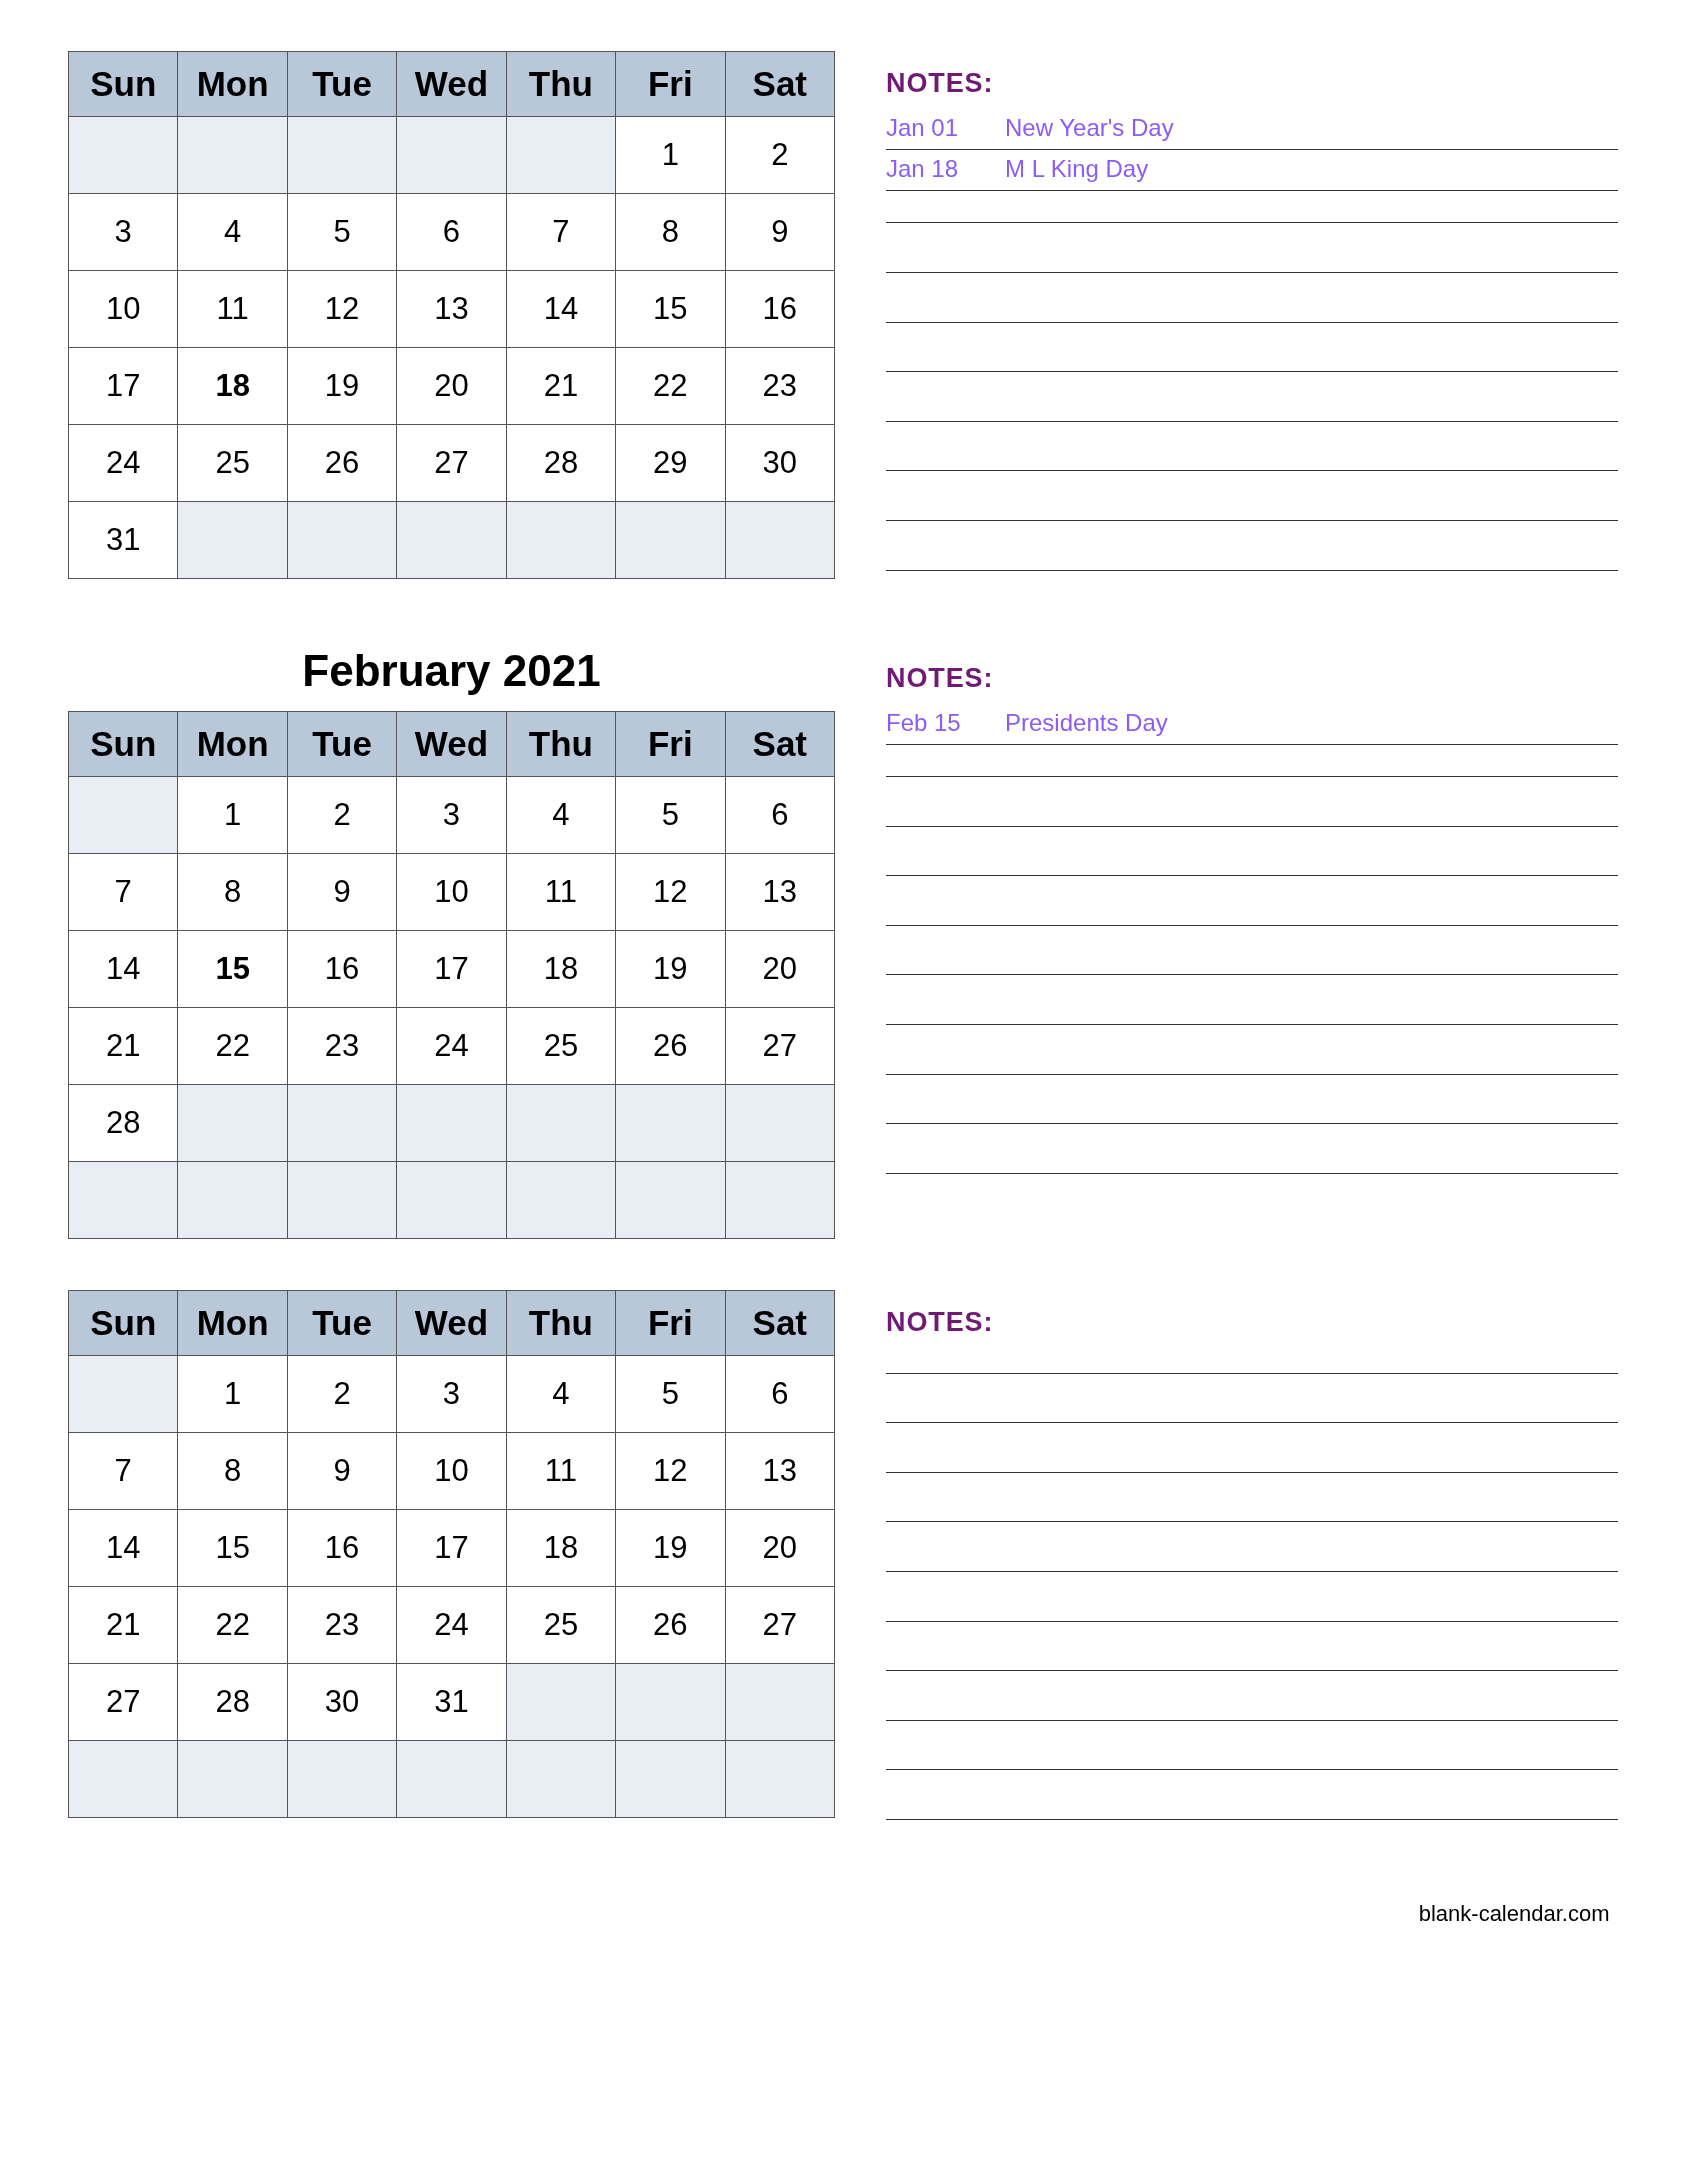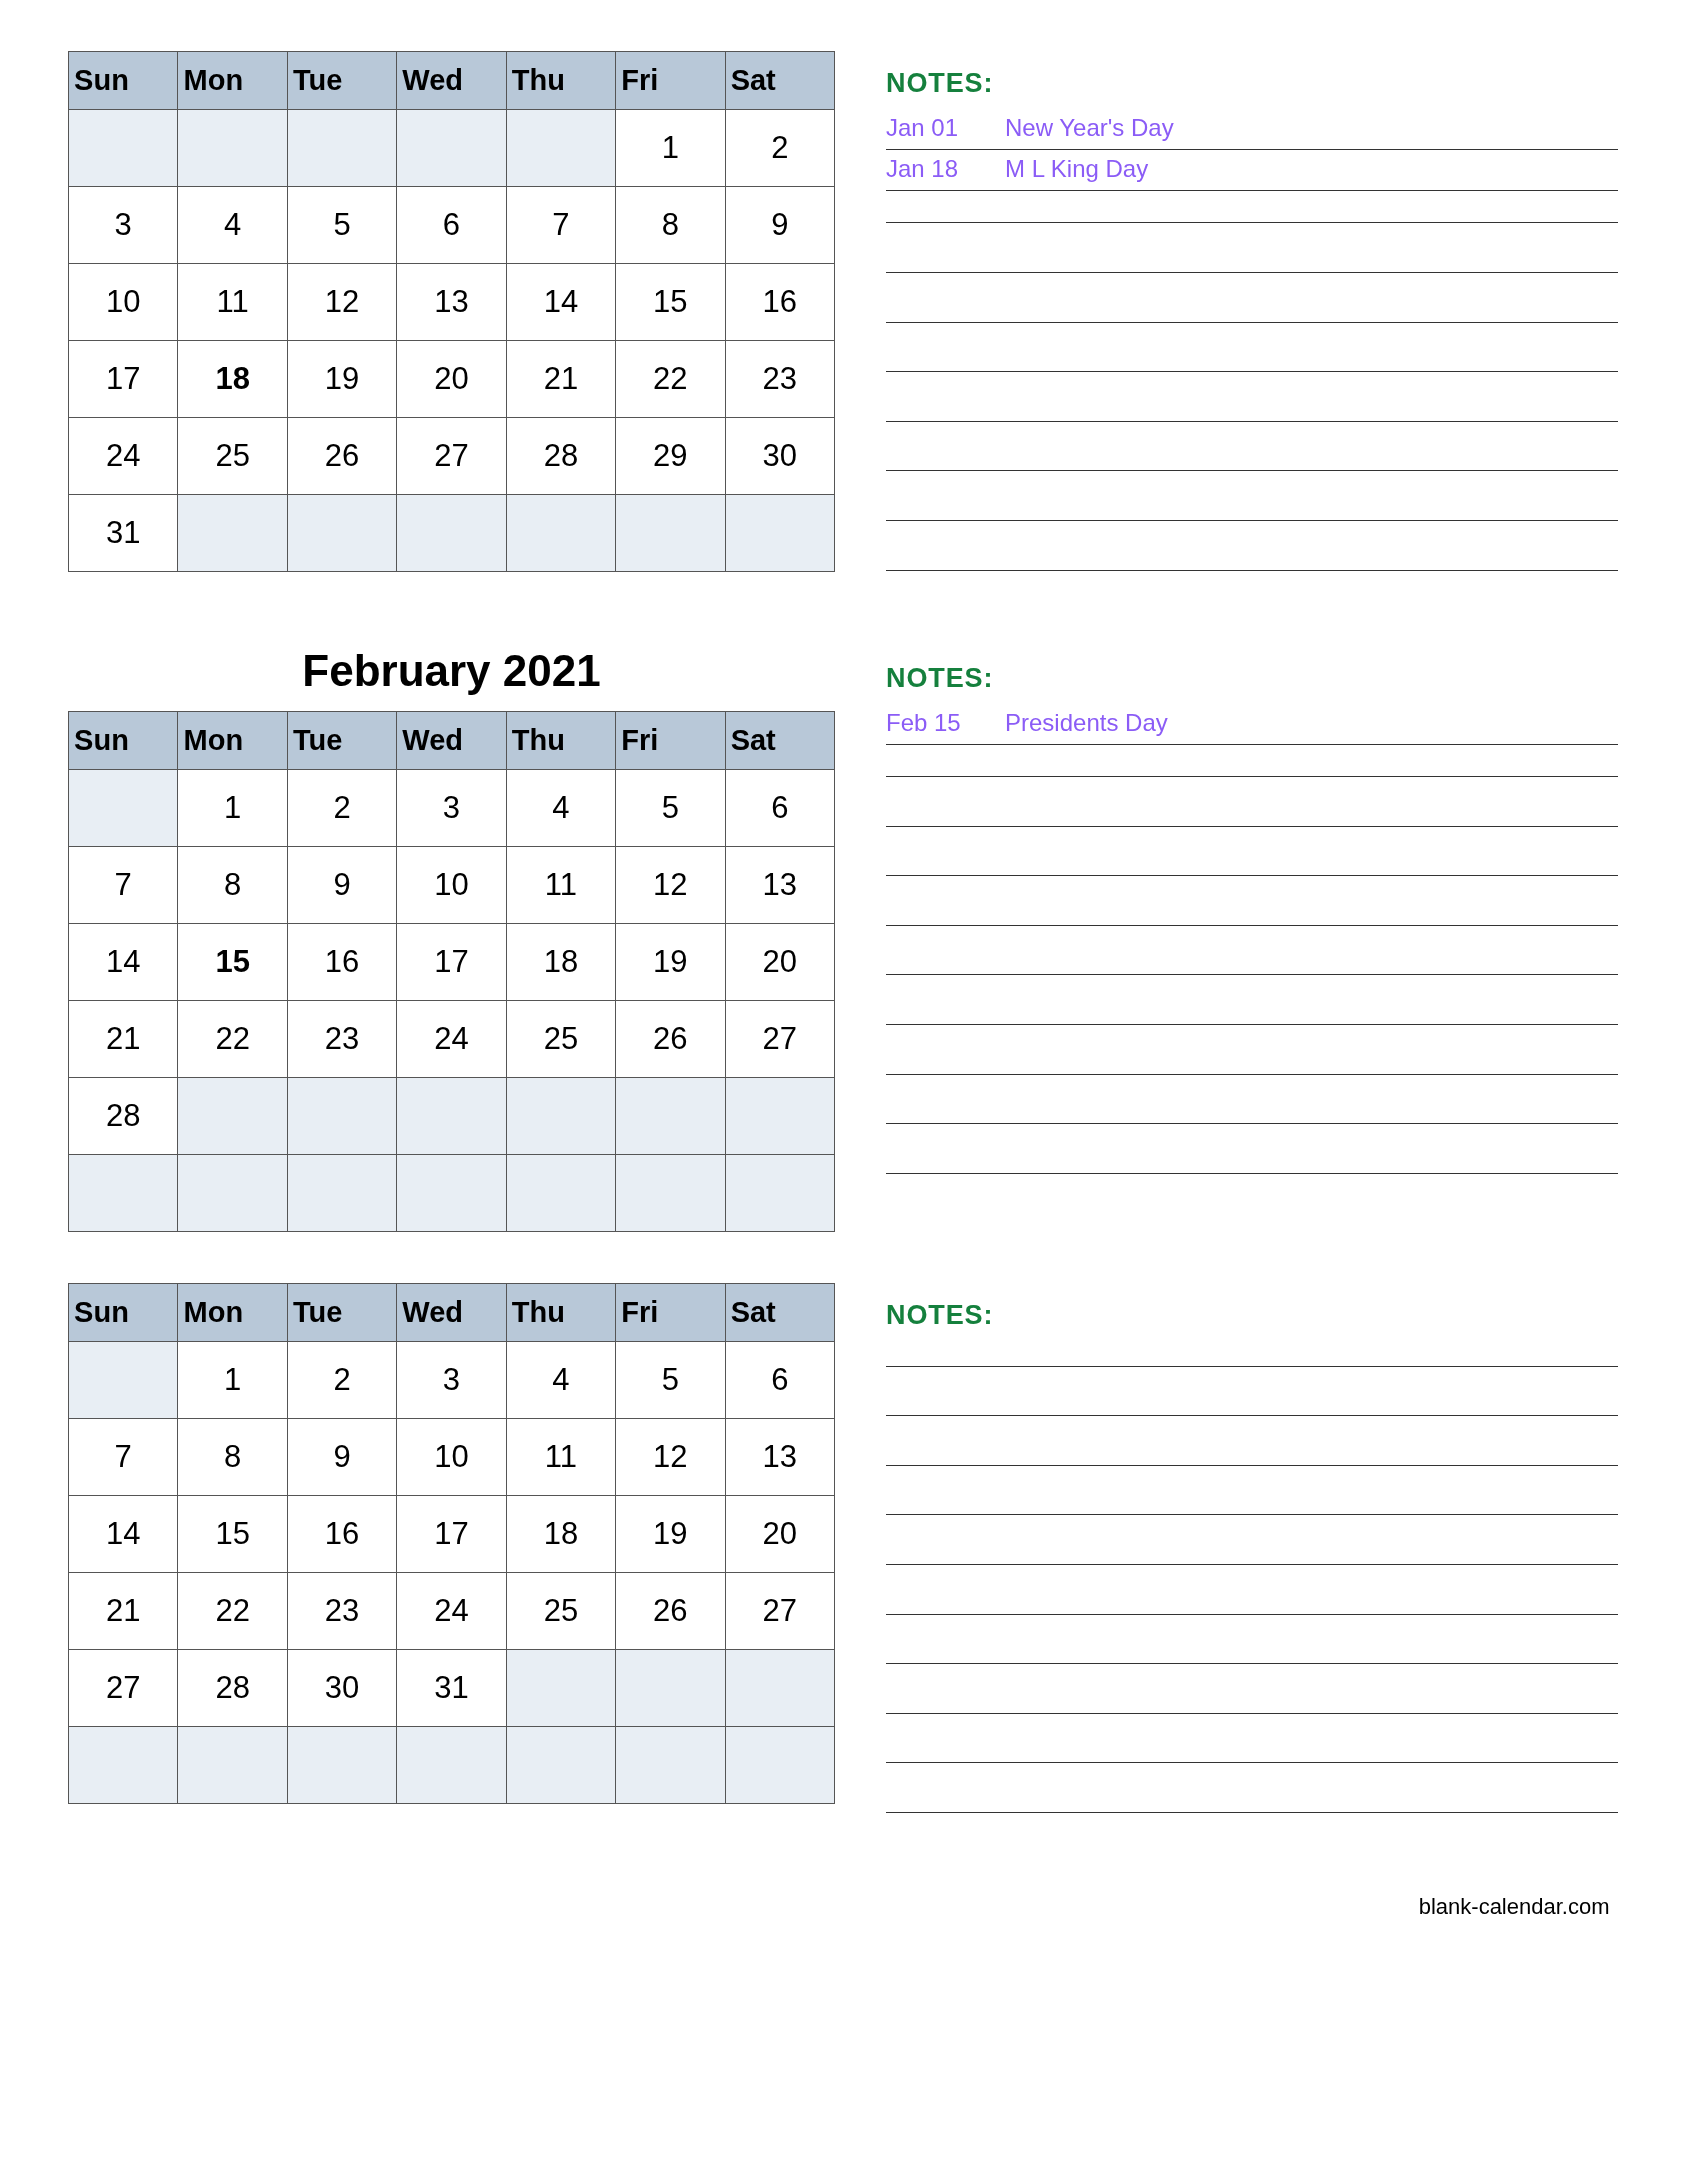--- a/index.html
+++ b/index.html
@@ -45,22 +45,22 @@
 
     .cal-table {
       width: 100%;
       border-collapse: collapse;
       border: 1.7px solid #555;
     }
 
     .cal-table th {
       background-color: #b8c8d8;
       border: 1.7px solid #555;
-      text-align: left;
-      font-size: 29px;
+      text-align: center;
+      font-size: 35px;
       font-weight: bold;
       padding: 12px 5.1px;
       color: #000;
     }
 
     .cal-table td {
       border: 1.7px solid #555;
       text-align: center;
       font-size: 31px;
       padding: 15.3px 5.1px;
@@ -75,21 +75,21 @@
       background-color: #e8eef4;
     }
 
     .cal-table td.bold-day {
       font-weight: bold;
     }
 
     .notes-label {
       font-size: 27px;
       font-weight: bold;
-      color: #15803d;
+      color: #701a75;
       margin-bottom: 10.2px;
       letter-spacing: 0.9px;
     }
 
     .notes-line {
       border-bottom: 1.7px solid #333;
       margin-bottom: 24px;
       min-height: 25.6px;
     }
 

